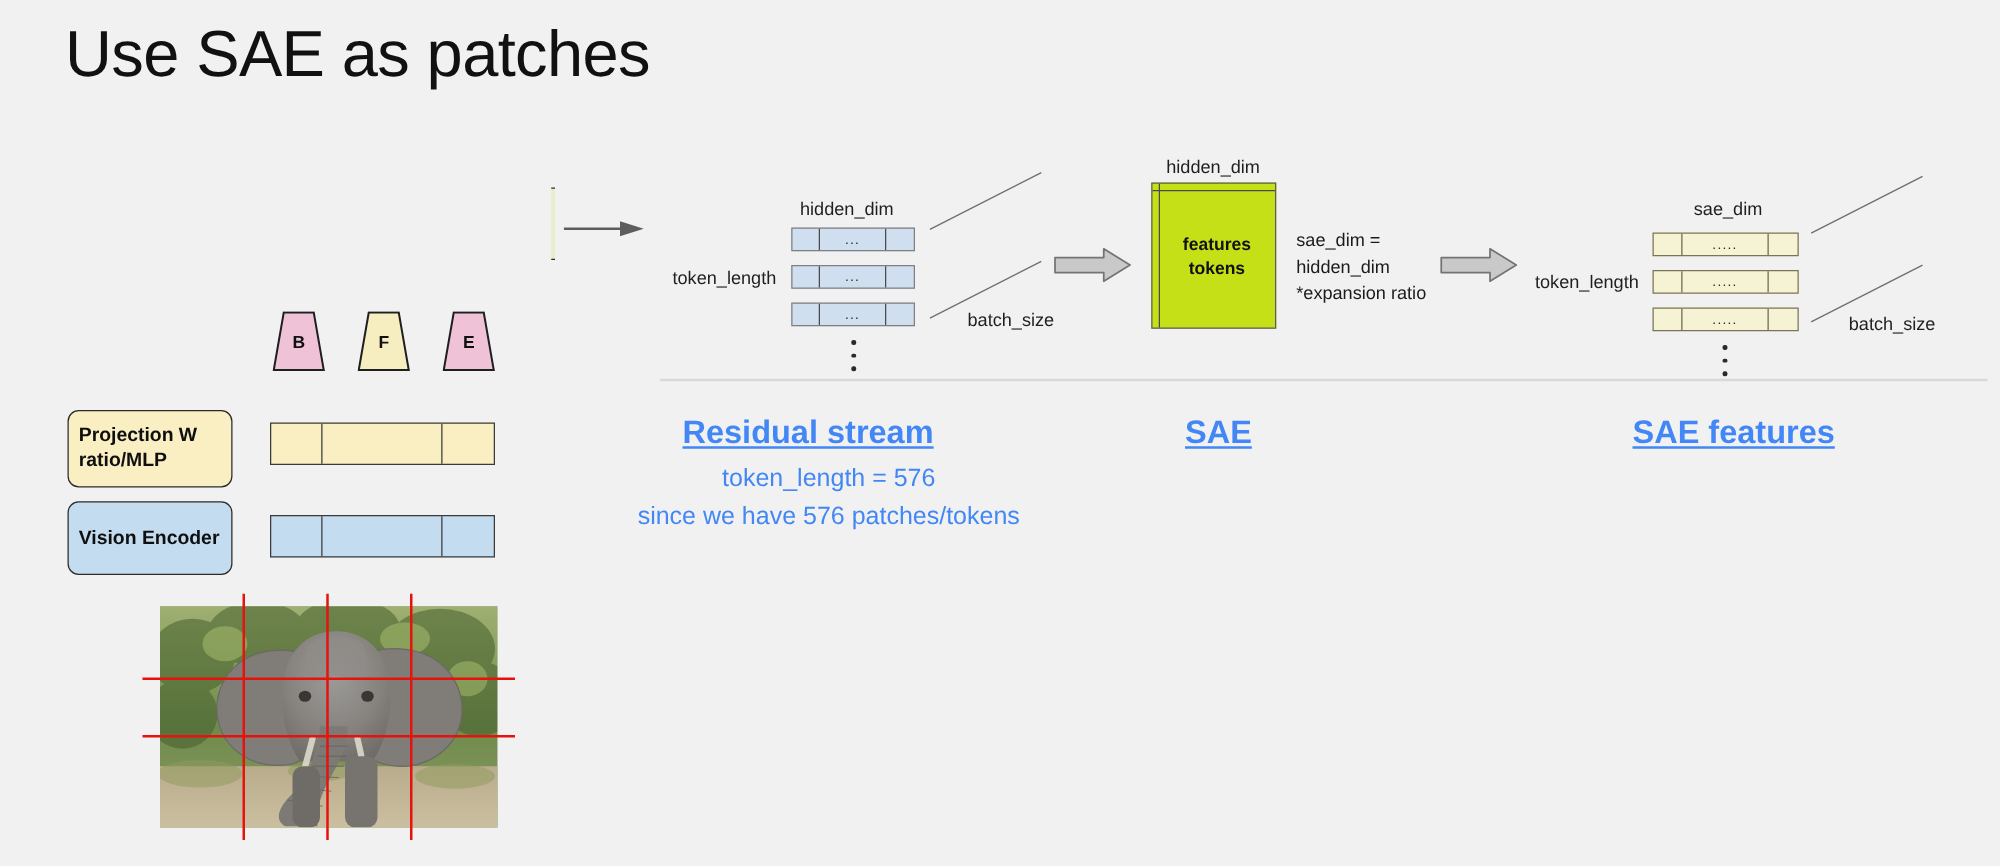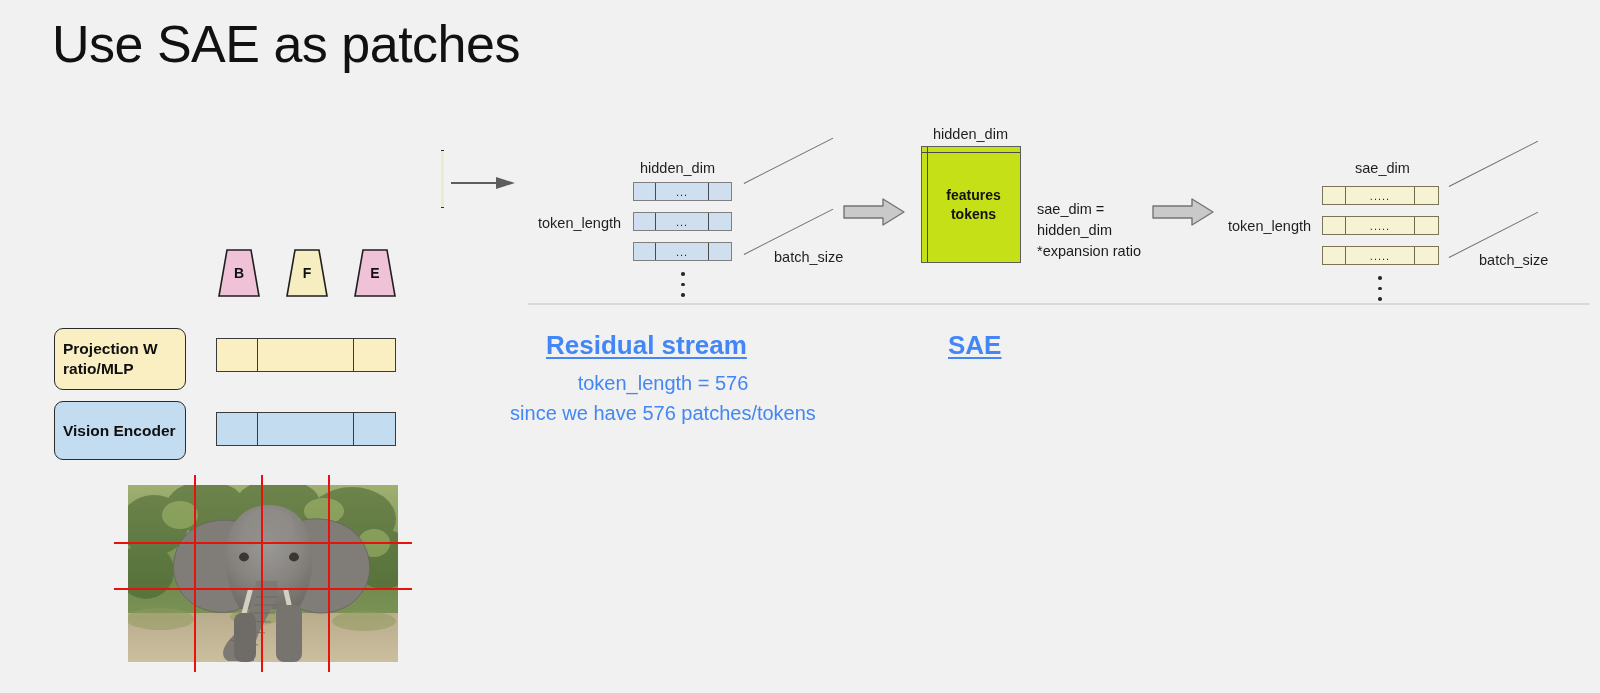--- a/index.html
+++ b/index.html
@@ -243,21 +243,21 @@
   }
 
   
   .block-arrow { position: absolute; }
   #barrow-1 { left: 843px; top: 198px; width: 62px; height: 28px; }
   #barrow-2 { left: 1152px; top: 198px; width: 62px; height: 28px; }
 
   
   #sae-note {
     position: absolute;
-    left: 1037px; top: 199px;
+    left: 1037px; top: 183px;
     font-size: 14.5px;
     line-height: 1.45;
     color: #1b1b1b;
     white-space: pre-line;
   }
 
   
   #divider {
     position: absolute;
     left: 528px; top: 303px;
@@ -493,14 +493,15 @@
   <div class="diag" style="left:1449px; top:186px; width:100px; transform: rotate(-27deg);"></div>
   <div class="diag" style="left:1449px; top:257px; width:100px; transform: rotate(-27deg);"></div>
   <div class="axis-label" style="left:1479px; top:252px;">batch_size</div>
 
   <div id="divider"></div>
 
   <div class="caption-link" id="cap-residual">Residual stream</div>
   <div class="caption-sub" id="cap-residual-sub">token_length = 576
 since we have 576 patches/tokens</div>
   <div class="caption-link" id="cap-sae">SAE</div>
+  <div class="caption-link" id="cap-feat">SAE features</div>
 
 </div>
 
 </body></html>

